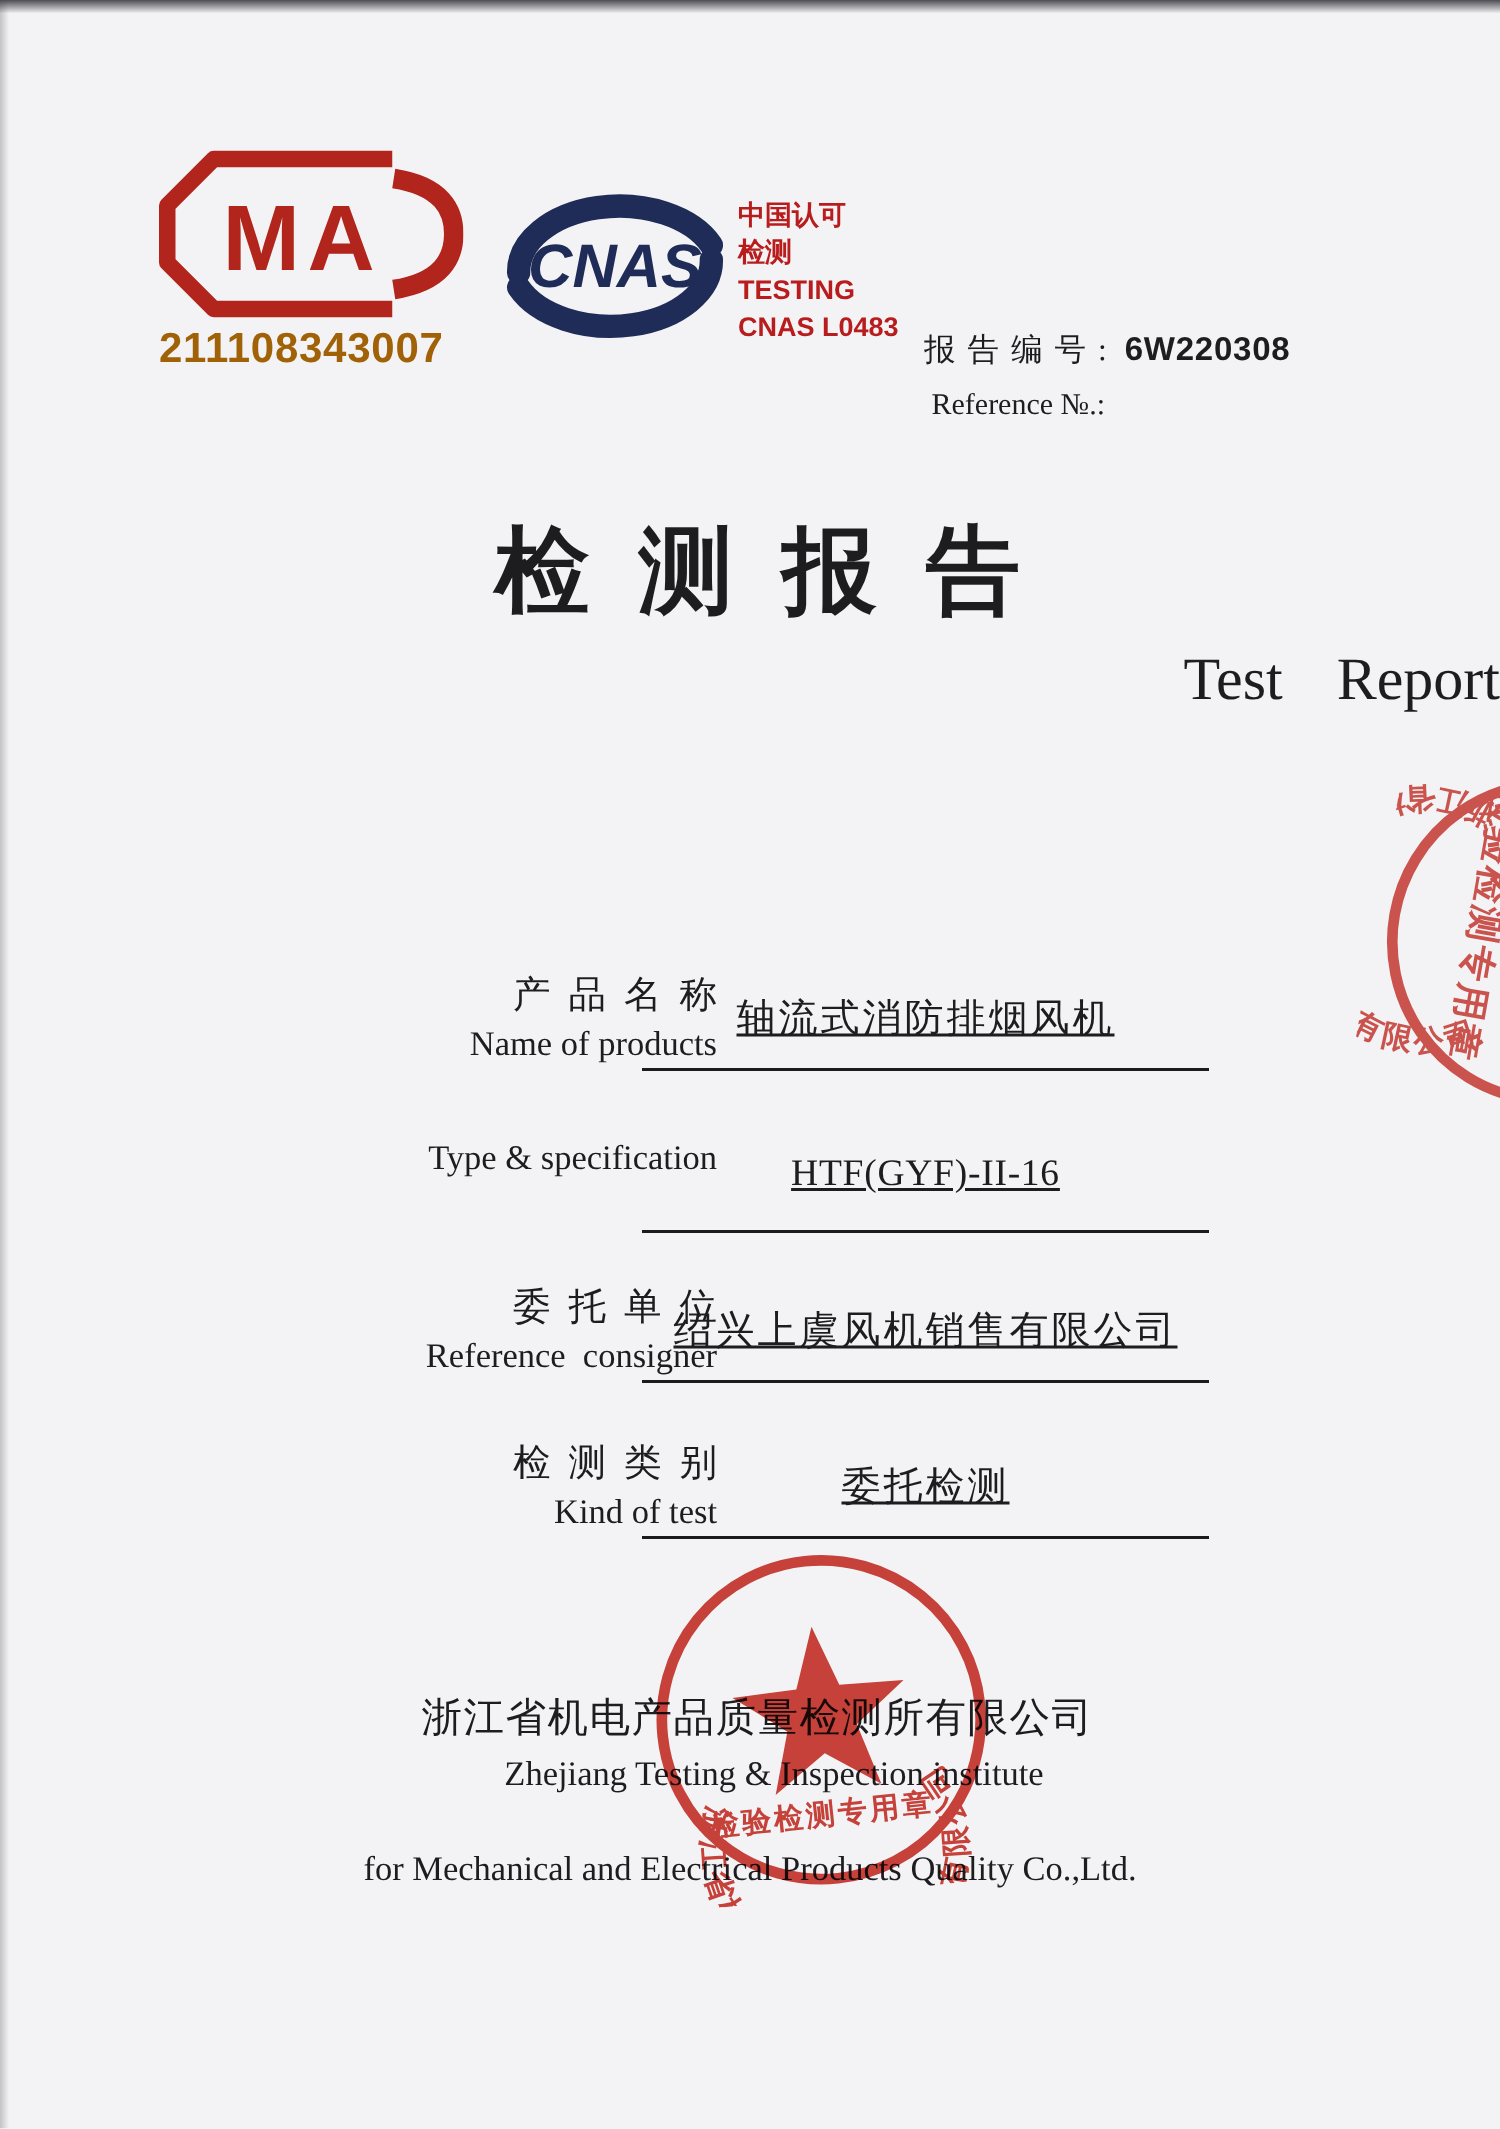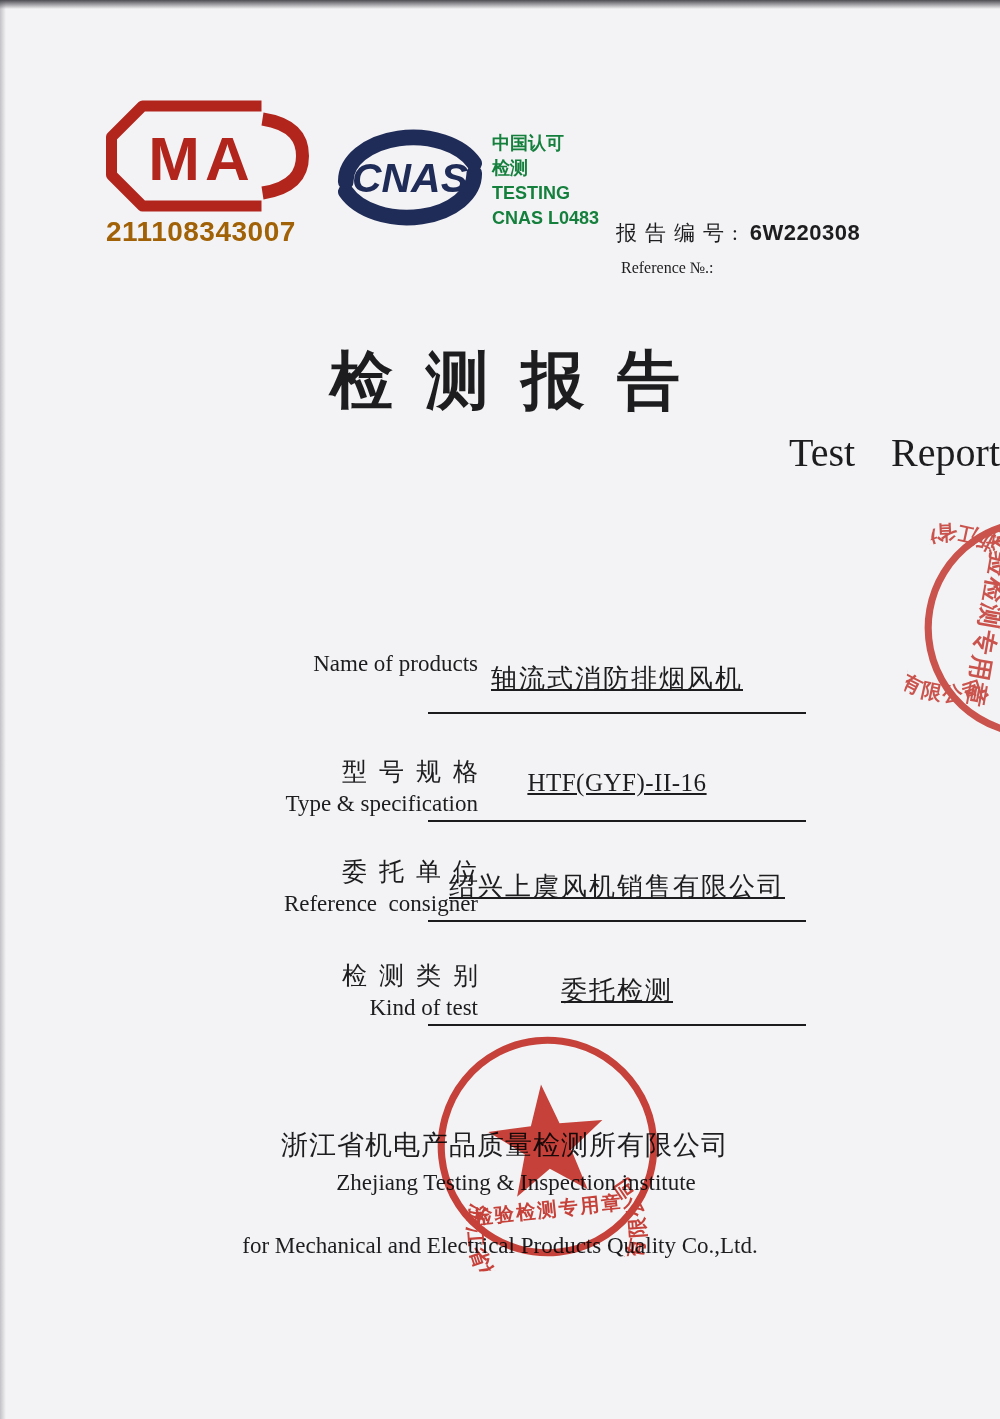--- a/index.html
+++ b/index.html
@@ -17,27 +17,27 @@
     background:linear-gradient(to right, rgba(70,70,80,.28), rgba(70,70,80,0));}
   
   .cma-logo{left:104px;top:100px;}
   .cma-number{left:106px;top:216px;width:210px;
     font-family:"Liberation Sans", sans-serif;font-weight:bold;
     font-size:28px;letter-spacing:.5px;color:#a16207;}
   
   .cnas-logo{left:337px;top:123px;}
   .cnas-caption{left:492px;top:131px;
     font-family:"Liberation Sans", sans-serif;font-weight:bold;
-    font-size:18px;line-height:25px;color:#15803d;}
+    font-size:18px;line-height:25px;color:#b91c1c;}
   
   .report-line{left:616px;top:219px;white-space:nowrap;}
   .report-label{font-size:21px;letter-spacing:8px;}
   .report-value{font-family:"Liberation Sans", sans-serif;font-weight:bold;
     font-size:22px;letter-spacing:.5px;}
-  .reference-line{left:621px;top:259px;font-size:16px;}
+  .reference-line{left:621px;top:259px;font-size:20px;}
   
   .title-zh{left:0;top:338px;width:1010px;text-align:center;
     font-size:63px;font-weight:bold;letter-spacing:.52em;margin-right:-.52em;
     text-indent:.52em;}
   .title-en{left:0;top:429px;width:1000px;text-align:right;
     font-size:40px;word-spacing:26px;}
   
   .field-row{left:0;width:1000px;height:70px;}
   .row-0{top:648px;} .row-1{top:756px;} .row-2{top:856px;} .row-3{top:960px;}
   .f-labels{position:absolute;left:190px;top:0;width:288px;text-align:right;}
@@ -90,29 +90,29 @@
   <span class="report-label">报告编号:</span>
   <span class="report-value">6W220308</span>
 </div>
 <div class="abs reference-line">Reference №.:</div>
 
 <div class="abs title-zh">检测报告</div>
 <div class="abs title-en">Test  Report</div>
 
 <div class="abs field-row row-0">
   <div class="f-labels">
+    <span class="f-zh">产品名称</span>
     <span class="f-en">Name of products</span>
   </div>
   <div class="f-val">轴流式消防排烟风机</div>
   <div class="f-line"></div>
 </div>
 
 <div class="abs field-row row-1">
   <div class="f-labels">
-    <span class="f-zh">型号规格</span>
     <span class="f-en">Type &amp; specification</span>
   </div>
   <div class="f-val f-val-latin">HTF(GYF)-II-16</div>
   <div class="f-line"></div>
 </div>
 
 <div class="abs field-row row-2">
   <div class="f-labels">
     <span class="f-zh">委托单位</span>
     <span class="f-en">Reference  consigner</span>

